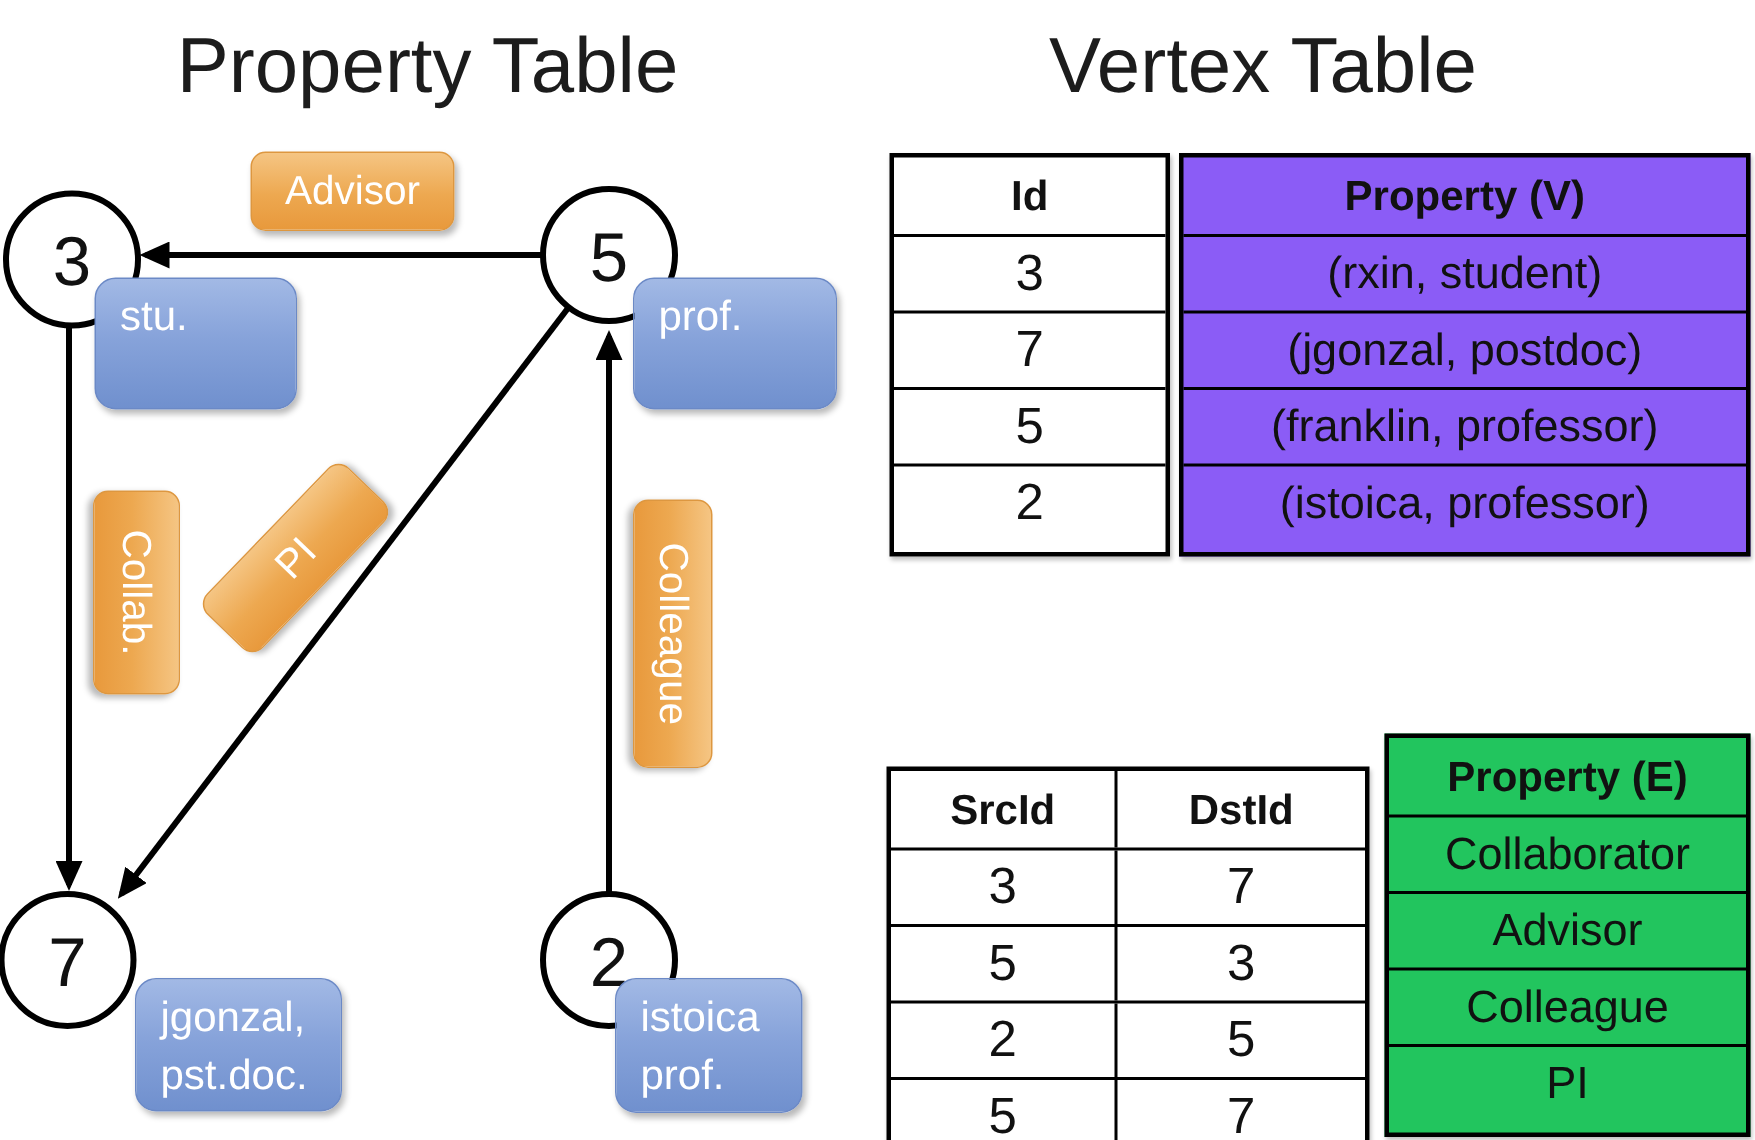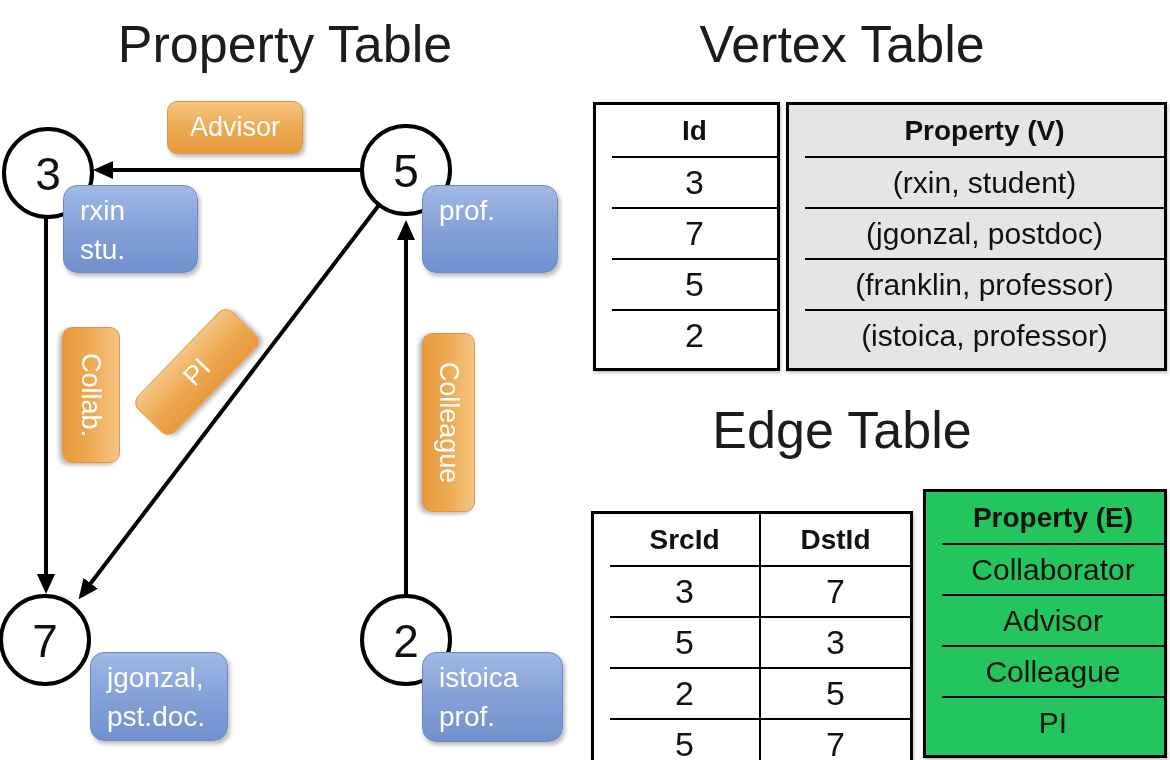--- a/index.html
+++ b/index.html
@@ -24,21 +24,21 @@
 
   .node-prop { position: absolute; color: #fff; font-size: 28px; line-height: 39px;
     padding: 5px 0 0 16px;
     background: linear-gradient(180deg, #a2b9e5 0%, #87a3da 45%, #7090ce 100%);
     border: 1px solid #6b89c6; border-radius: 14px;
     box-shadow: 2px 3px 4px rgba(0,0,0,0.28); }
 
   .tcol { position: absolute; border: 3px solid #000; background: #fff;
           box-shadow: 1px 2px 3px rgba(0,0,0,0.25); }
   .trow { display: flex; align-items: center; justify-content: center;
-          height: 51px; border-top: 2px solid #000; font-size: 30px; color: #111; margin-left: 16px; }
+          height: 51px; border-top: 2px solid #000; font-size: 30px; color: #111; }
   .trow.head { border-top: none; font-weight: bold; font-size: 28px; }
   .trow.num { font-size: 34px; }
   .split .trow { justify-content: flex-start; }
   .split .cell { display: flex; align-items: center; justify-content: center; height: 100%; }
   .split .c1 { width: 151px; border-right: 2px solid #000; }
   .split .c2 { flex: 1; }
 </style>
 </head>
 <body>
 
@@ -69,57 +69,55 @@
       <text class="node-num" x="45" y="657" text-anchor="middle">7</text>
       <text class="node-num" x="406" y="657" text-anchor="middle">2</text>
     </svg>
 
     <div class="edge-label" style="left:167px; top:101px; width:136px; height:53px;">Advisor</div>
     <div class="edge-label" style="left:23px; top:366px; width:136px; height:58px; transform:rotate(90deg);">Collab.</div>
     <div class="edge-label" style="left:129px; top:346px; width:136px; height:52px; transform:rotate(-46deg);">PI</div>
     <div class="edge-label" style="left:359px; top:396px; width:179px; height:53px; transform:rotate(90deg);">Colleague</div>
 
     <div class="node-prop" style="left:63px; top:185px; width:135px; height:88px;">
-      <div>rxin</div>
       <div>stu.</div>
     </div>
     <div class="node-prop" style="left:422px; top:185px; width:136px; height:88px;">
       <div>prof.</div>
     </div>
     <div class="node-prop" style="left:62px; top:652px; width:138px; height:89px;margin-left:28px;">
       <div>jgonzal,</div>
       <div>pst.doc.</div>
     </div>
-    <div class="node-prop" style="left:422px; top:652px; width:141px; height:90px;">
+    <div class="node-prop" style="left:410px; top:652px; width:125px; height:90px;">
       <div>istoica</div>
       <div>prof.</div>
     </div>
   </div>
 
   <div class="panel" id="tables-panel">
 
     <div class="big-title" style="left:12px; top:14px; width:500px;">Vertex Table</div>
 
     <div class="tcol" style="left:13px; top:102px; width:187px; height:269px;">
       <div class="trow head">Id</div>
       <div class="trow num">3</div>
       <div class="trow num">7</div>
       <div class="trow num">5</div>
       <div class="trow num">2</div>
     </div>
 
-    <div class="tcol" style="left:206px; top:102px; width:381px; height:269px; background:#e5e5e5;">
+    <div class="tcol" style="left:206px; top:102px; width:381px; height:269px; background:#8b5cf6;">
       <div class="trow head">Property (V)</div>
       <div class="trow">(rxin, student)</div>
       <div class="trow">(jgonzal, postdoc)</div>
       <div class="trow">(franklin, professor)</div>
       <div class="trow">(istoica, professor)</div>
     </div>
 
-    <div class="big-title" style="left:12px; top:400px; width:500px;">Edge Table</div>
 
     <div class="tcol split" style="left:11px; top:511px; width:322px; height:319px;">
       <div class="trow head">
         <div class="cell c1">SrcId</div>
         <div class="cell c2">DstId</div>
       </div>
       <div class="trow num">
         <div class="cell c1">3</div>
         <div class="cell c2">7</div>
       </div>

